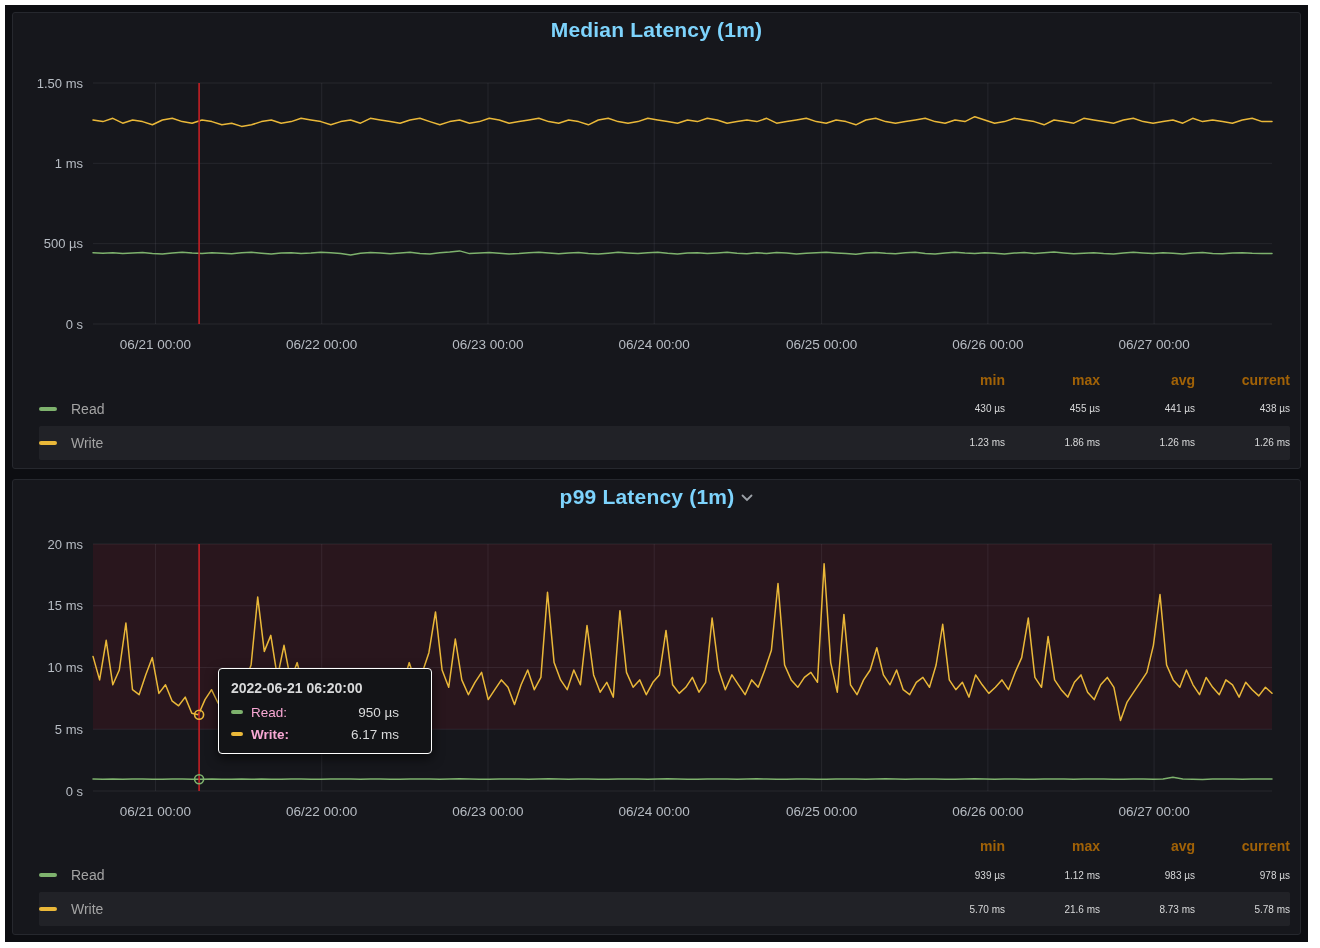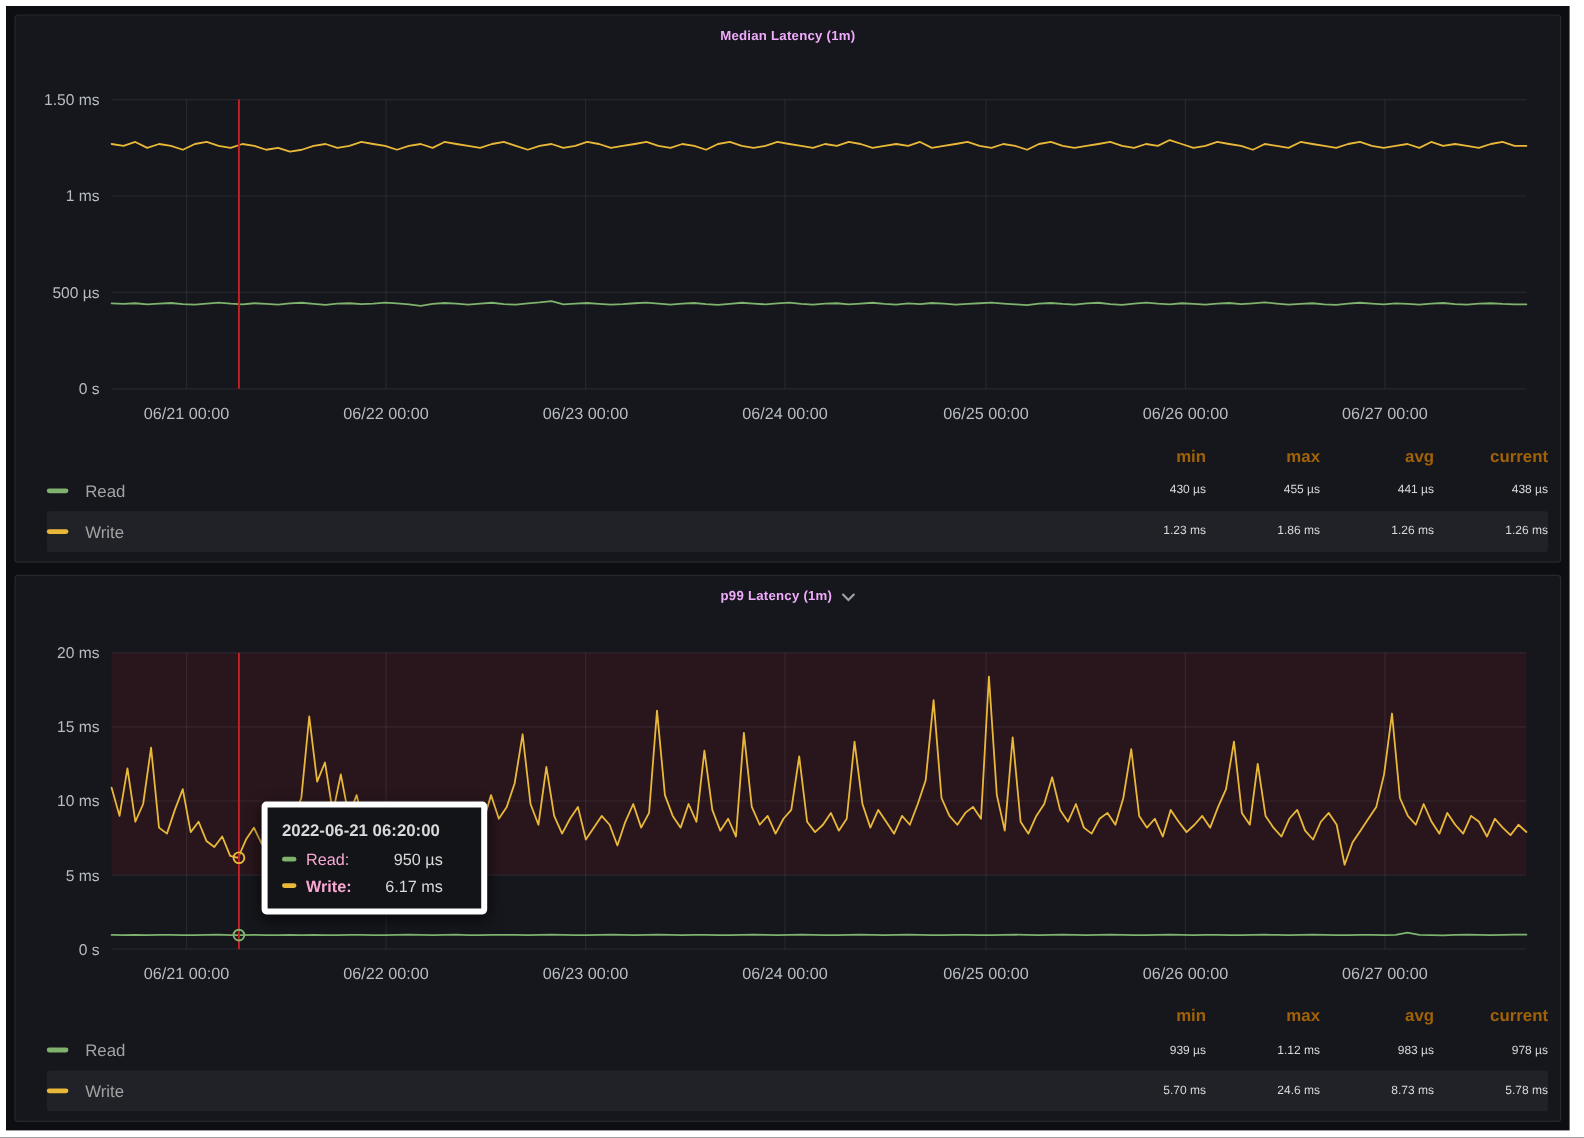--- a/index.html
+++ b/index.html
@@ -1,33 +1,33 @@
 <!DOCTYPE html>
 <html><head>
 <meta charset="utf-8">
 <style>
   html,body{margin:0;padding:0}
   body{width:1320px;height:948px;background:#ffffff;font-family:"Liberation Sans",sans-serif;position:relative;overflow:hidden}
   .dash{position:absolute;left:5px;top:5px;width:1303px;height:937px;background:#0d0e12;display:flex;flex-direction:column;gap:10px;padding:7px;box-sizing:border-box}
   .panel{background:#16171c;border:1px solid #26282e;border-radius:3px;flex:1 1 0;display:flex;flex-direction:column;min-height:0;box-sizing:border-box}
   .panel-header{height:34px;flex:none;display:flex;align-items:center;justify-content:center;gap:7px;cursor:pointer}
-  .panel-title{font-size:11px;font-weight:700;color:#f0abfc;letter-spacing:.2px}
+  .panel-title{font-size:21px;font-weight:700;color:#7dd3fc;letter-spacing:.2px}
   .chev{margin-top:3px}
   .chart-wrap{flex:1 1 auto;position:relative;min-height:0}
   svg.chart{position:absolute;left:0;top:0}
   .legend{flex:none;padding:0 10px 8px 26px}
   .legend-header{display:flex;justify-content:flex-end;align-items:center;height:24px}
   .stat-col{width:95px;text-align:right;font-size:14px;color:#a16207;font-weight:700}
   .legend-row{display:flex;align-items:center;height:34px;border-radius:2px}
   .legend-row.hl{background:rgba(255,255,255,0.05)}
   .swatch{width:18px;height:4px;border-radius:2px;margin-right:14px;cursor:pointer}
   .series-name{font-size:14px;color:#a3a3a3;cursor:pointer}
   .stats{margin-left:auto;display:flex}
   .stat-val{width:95px;text-align:right;font-size:10px;color:#d8d9da}
-  .tooltip{position:absolute;left:205px;top:154px;width:188px;background:#131417;border:5px solid #ffffff;border-radius:4px;box-shadow:0 4px 12px rgba(0,0,0,.65);padding:11px 12px;z-index:5;color:#d8d9da;box-sizing:border-box}
+  .tooltip{position:absolute;left:205px;top:154px;width:214px;background:#131417;border:1px solid #ffffff;border-radius:4px;box-shadow:0 4px 12px rgba(0,0,0,.65);padding:11px 12px;z-index:5;color:#d8d9da;box-sizing:border-box}
   .tt-time{font-weight:700;font-size:14px;margin-bottom:9px}
   .tt-row{display:flex;align-items:center;font-size:13.5px;margin-top:7px}
   .tt-swatch{width:12px;height:4px;border-radius:2px;margin-right:8px;flex:none}
   .tt-label{color:#f9a8d4}
   .tt-val{margin-left:auto;font-weight:400;margin-right:20px}
   .tt-row.bold .tt-label{font-weight:700}
 </style>
 </head>
 <body>
 
@@ -165,21 +165,21 @@
           <span class="stat-val">1.12 ms</span>
           <span class="stat-val">983 µs</span>
           <span class="stat-val">978 µs</span>
         </span>
       </div>
       <div class="legend-row hl">
         <span class="swatch" style="background: rgb(234, 184, 57);"></span>
         <span class="series-name">Write</span>
         <span class="stats">
           <span class="stat-val">5.70 ms</span>
-          <span class="stat-val">24.6 ms</span>
+          <span class="stat-val">21.6 ms</span>
           <span class="stat-val">8.73 ms</span>
           <span class="stat-val">5.78 ms</span>
         </span>
       </div>
     </div>
   </div>
 
 </div>
 
 </body></html>

